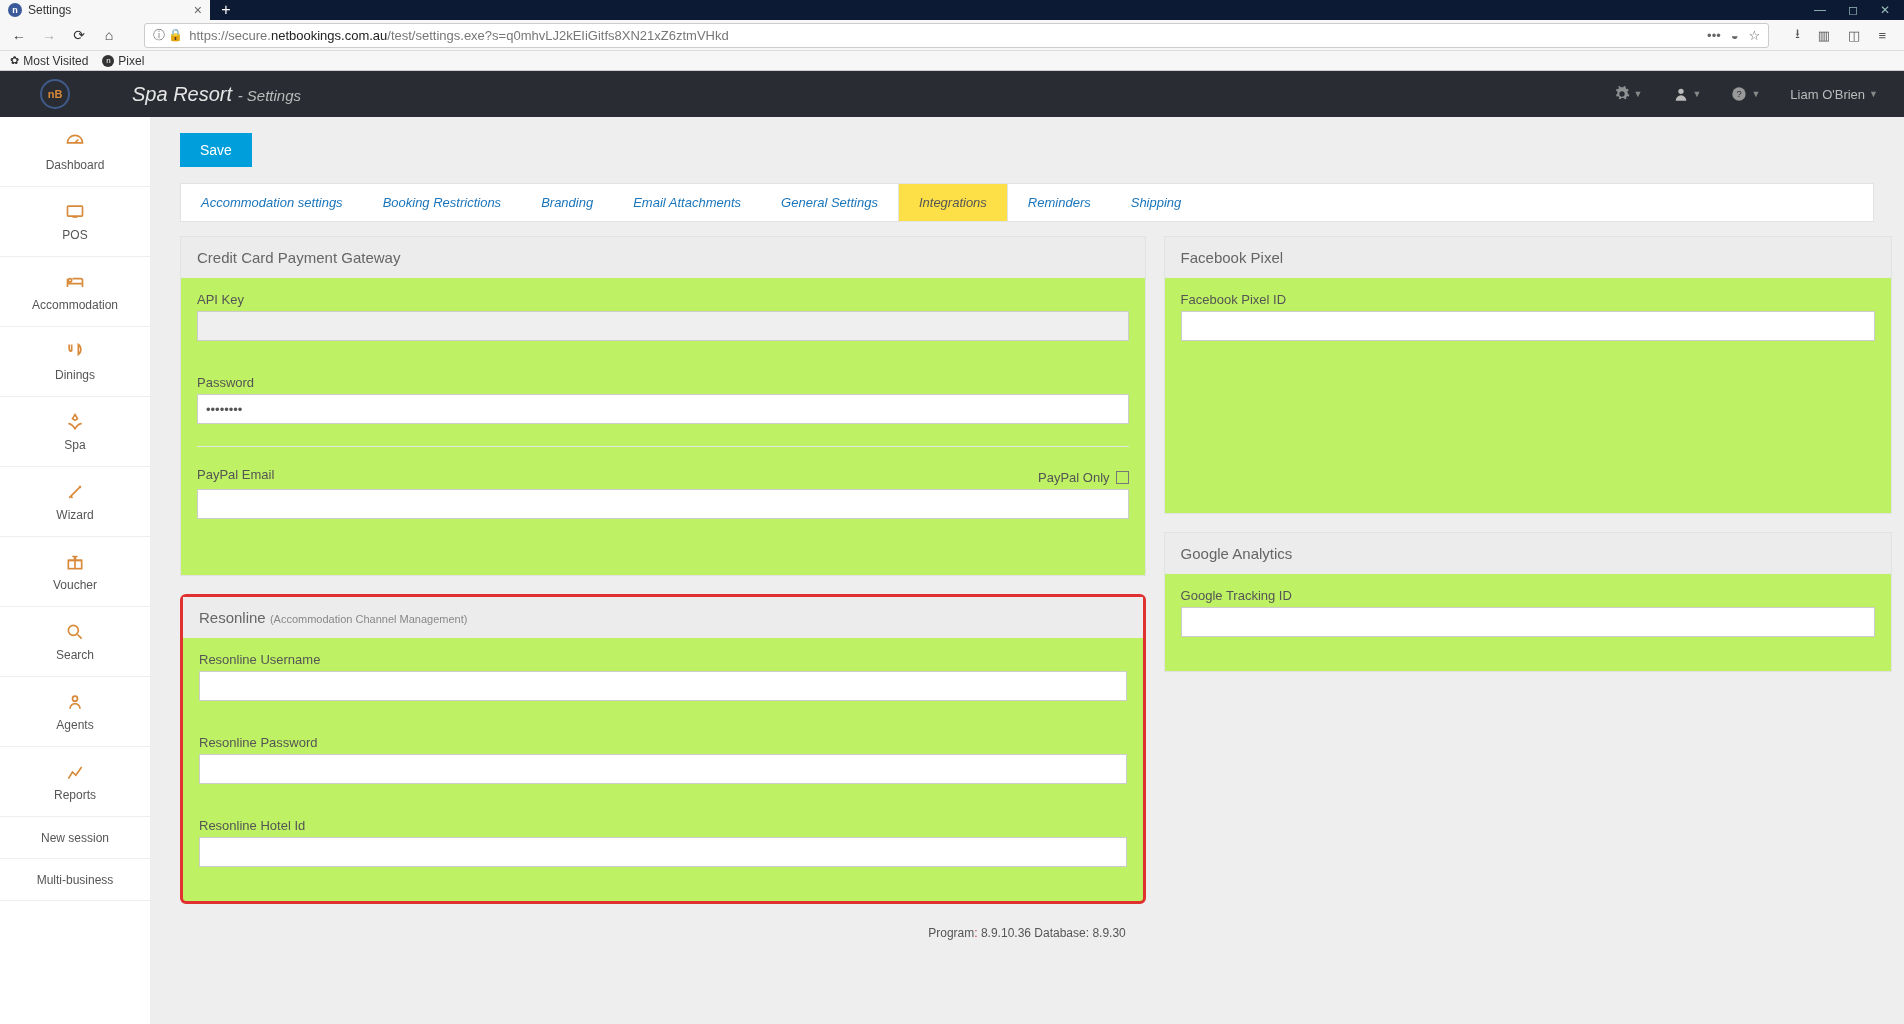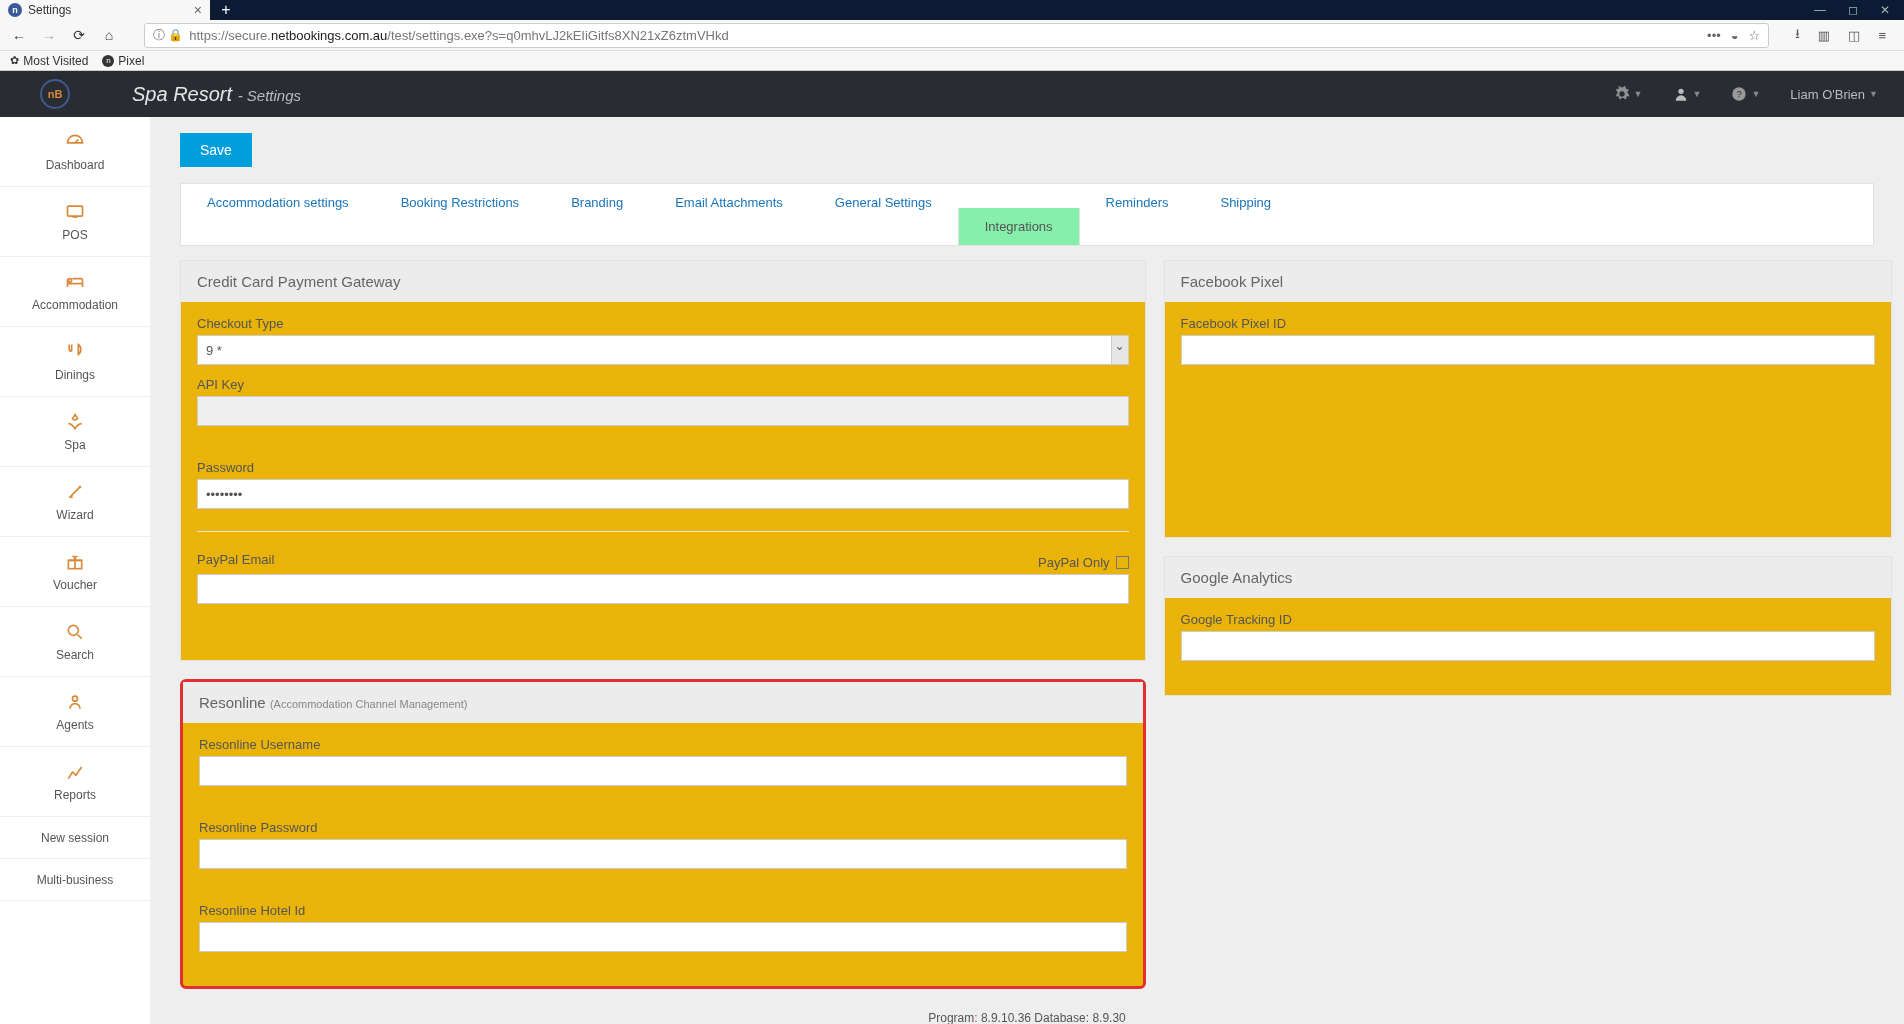--- a/index.html
+++ b/index.html
@@ -42,25 +42,25 @@
   .appbody { display: flex; height: calc(1024px - 20px - 31px - 20px - 46px); background: #eee; }
   .sidebar { width: 150px; background: #fff; display: flex; flex-direction: column; }
   .sideitem { height: 70px; border-bottom: 1px solid #eee; display: flex; flex-direction: column; align-items: center; justify-content: center; gap: 6px; color: #555; font-size: 12px; cursor: pointer; }
   .sideitem svg { width: 20px; height: 20px; fill: #d88a3a; }
   .sideitem.small { height: 42px; }
   .content { flex: 1; padding: 16px 30px; overflow: auto; }
 
   .savebtn { background: #009fdb; color: #fff; border: none; padding: 9px 20px; font-size: 14px; cursor: pointer; }
 
   .tabs { display: flex; background: #fff; margin-top: 16px; border: 1px solid #e2e2e2; }
-  .tabitem { padding: 11px 26px; color: #1a75bb; font-size: 13px; cursor: pointer; }
-  .tabitem.active { color: #555; border-left: 1px solid #e2e2e2; border-right: 1px solid #e2e2e2; background: #86efac; margin-top: 24px; }
+  .tabitem { padding: 11px 20px; color: #1a75bb; font-size: 13px; cursor: pointer; font-style: italic; }
+  .tabitem.active { color: #555; border-left: 1px solid #e2e2e2; border-right: 1px solid #e2e2e2; background: #fde047; }
 
   .panels { display: grid; grid-template-columns: 57% 43%; gap: 18px; margin-top: 14px; }
-  .panel { background: #eab308; border: 1px solid #e2e2e2; }
+  .panel { background: #bef264; border: 1px solid #e2e2e2; }
   .panel.highlight { border: 3px solid #e03030; border-radius: 6px; }
   .phead { background: #ececec; padding: 12px 16px; font-size: 15px; color: #666; font-weight: 400; }
   .phead .small { font-size: 11px; color: #888; }
   .pbody { padding: 14px 16px 22px; }
 
   .field label { display: block; font-size: 13px; color: #555; margin-bottom: 4px; }
   .field { margin-bottom: 12px; }
   .input, select { width: 100%; height: 30px; border: 1px solid #ccc; padding: 0 8px; font-size: 13px; background: #fff; color: #555; }
   select { appearance: none; background: #f4f4f4 linear-gradient(#fafafa,#ececec); }
   .input.grey { background: #efefef; }
@@ -251,28 +251,20 @@
       <div class="tabitem">Reminders</div>
       <div class="tabitem">Shipping</div>
     </div>
 
     <div class="panels">
 
       <div style="display:flex; flex-direction:column; gap:18px;">
         <div class="panel">
           <div class="phead">Credit Card Payment Gateway</div>
           <div class="pbody">
-            <div class="field">
-              <label>Checkout Type</label>
-              <div class="selectwrap">
-                <select class="input">
-                  <option>9 *</option>
-                </select>
-              </div>
-            </div>
             <div class="row">
               <div class="field">
                 <label>API Key</label>
                 <input class="input grey" value="" style="">
               </div>
               <div class="field">
                 <label>Password</label>
                 <input class="input" value="••••••••" style="">
               </div>
             </div>

